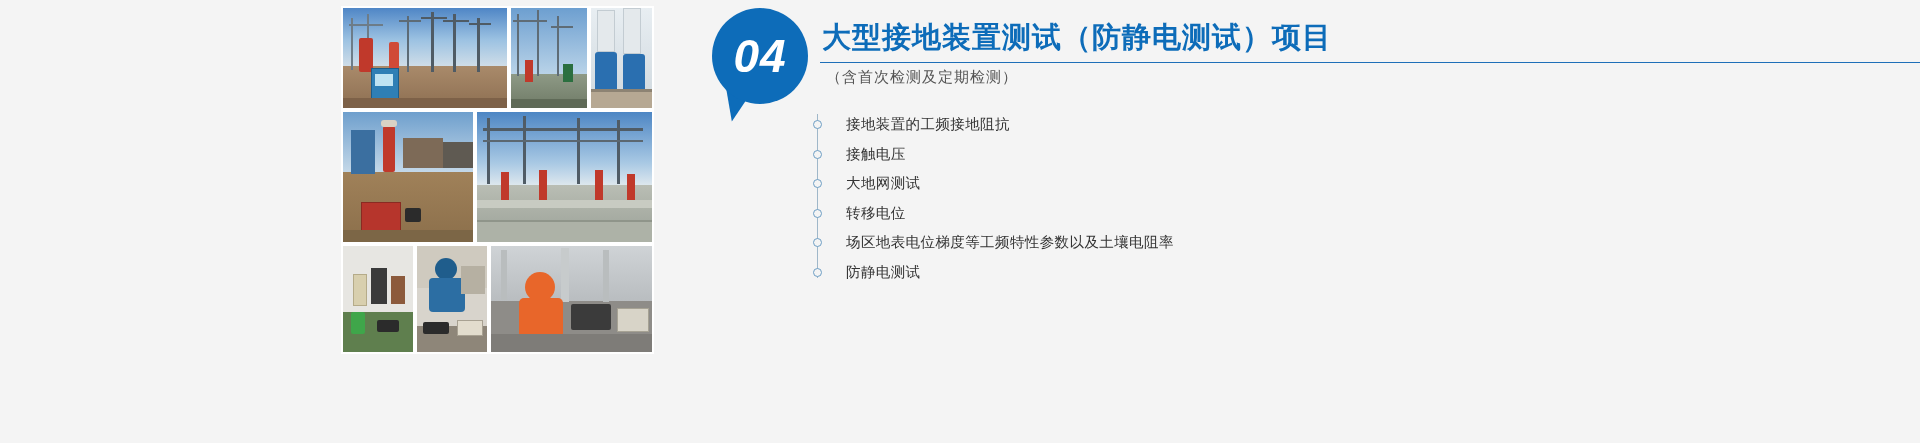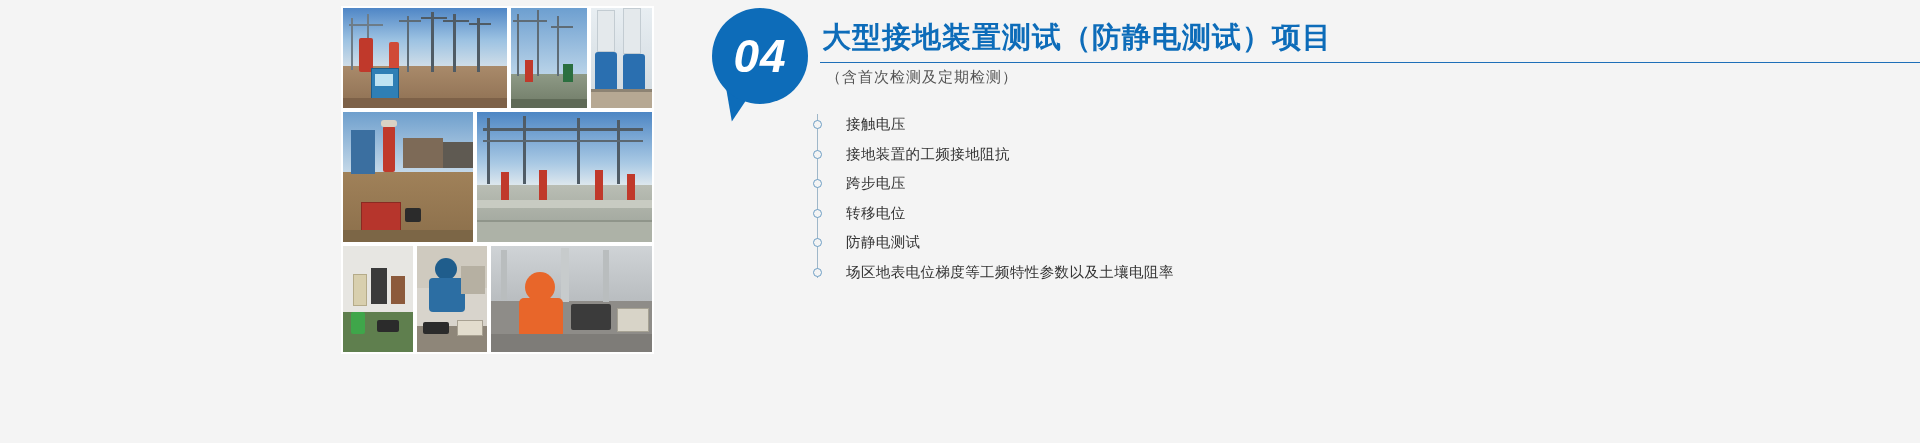--- a/index.html
+++ b/index.html
@@ -304,38 +304,38 @@
 
     <div class="title">大型接地装置测试（防静电测试）项目</div>
     <div class="title-rule"></div>
     <div class="subtitle">（含首次检测及定期检测）</div>
 
     <div class="list">
       <div class="list-line"></div>
 
       <div class="item">
         <span class="bullet"></span>
+        <span class="item-label">接地装置的工频接地阻抗</span>
+      </div>
+      <div class="item">
+        <span class="bullet"></span>
         <span class="item-label">接触电压</span>
       </div>
       <div class="item">
         <span class="bullet"></span>
-        <span class="item-label">接地装置的工频接地阻抗</span>
-      </div>
-      <div class="item">
-        <span class="bullet"></span>
-        <span class="item-label">跨步电压</span>
+        <span class="item-label">大地网测试</span>
       </div>
       <div class="item">
         <span class="bullet"></span>
         <span class="item-label">转移电位</span>
       </div>
       <div class="item">
         <span class="bullet"></span>
+        <span class="item-label">场区地表电位梯度等工频特性参数以及土壤电阻率</span>
+      </div>
+      <div class="item">
+        <span class="bullet"></span>
         <span class="item-label">防静电测试</span>
-      </div>
-      <div class="item">
-        <span class="bullet"></span>
-        <span class="item-label">场区地表电位梯度等工频特性参数以及土壤电阻率</span>
       </div>
 
     </div>
   </div>
 </div>
 
 </body></html>

